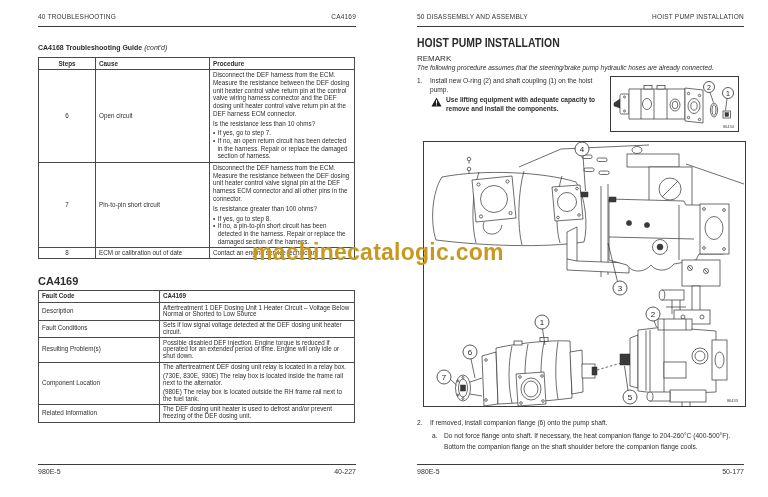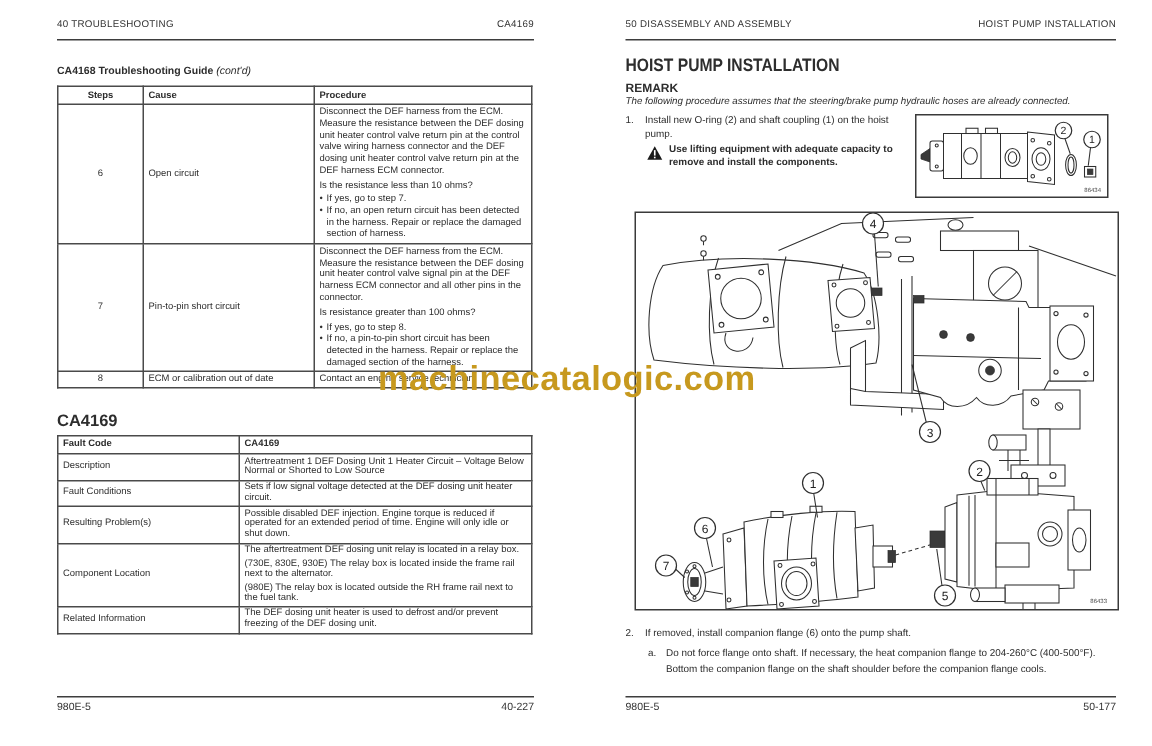--- a/index.html
+++ b/index.html
@@ -23,21 +23,21 @@
   .bullet::before{content:"•";margin-right:2.5px;flex:0 0 auto;}
   .t2{width:316px;}
   .t2 td,.t2 th{line-height:1.08;}
   .t2 .c-lab{vertical-align:middle;}
   .t2 .c-val{vertical-align:middle;}
   .t2 .c-val .para{margin-bottom:2.2px;}
   .t2 .c-val .para:last-child{margin-bottom:0;}
   h2.ca{font-size:11px;font-weight:bold;margin:0;}
   
   .title{font-size:12px;font-weight:bold;transform:scaleX(.87);transform-origin:left top;white-space:nowrap;}
-  .remark-lab{font-size:8px;font-weight:bold;text-align:center;}
+  .remark-lab{font-size:8px;font-weight:normal;text-align:center;}
   .remark-txt{font-size:6.5px;font-style:italic;}
   .step{font-size:6.6px;line-height:1.35;display:flex;}
   .step .num{flex:0 0 13px;}
   .warn{display:flex;font-size:6.6px;font-weight:bold;line-height:1.35;}
   .warn-icon{flex:0 0 auto;margin-right:4px;width:11px;height:10px;margin-top:.5px;}
   .figbox{border:1.2px solid #3a3a3a;background:#fff;}
   .substep{font-size:6.6px;line-height:1.7;display:flex;}
   .substep .num{flex:0 0 12px;}
   .wm{font-size:23px;font-weight:bold;letter-spacing:.25px;white-space:nowrap;z-index:50;}
   svg{display:block;}

